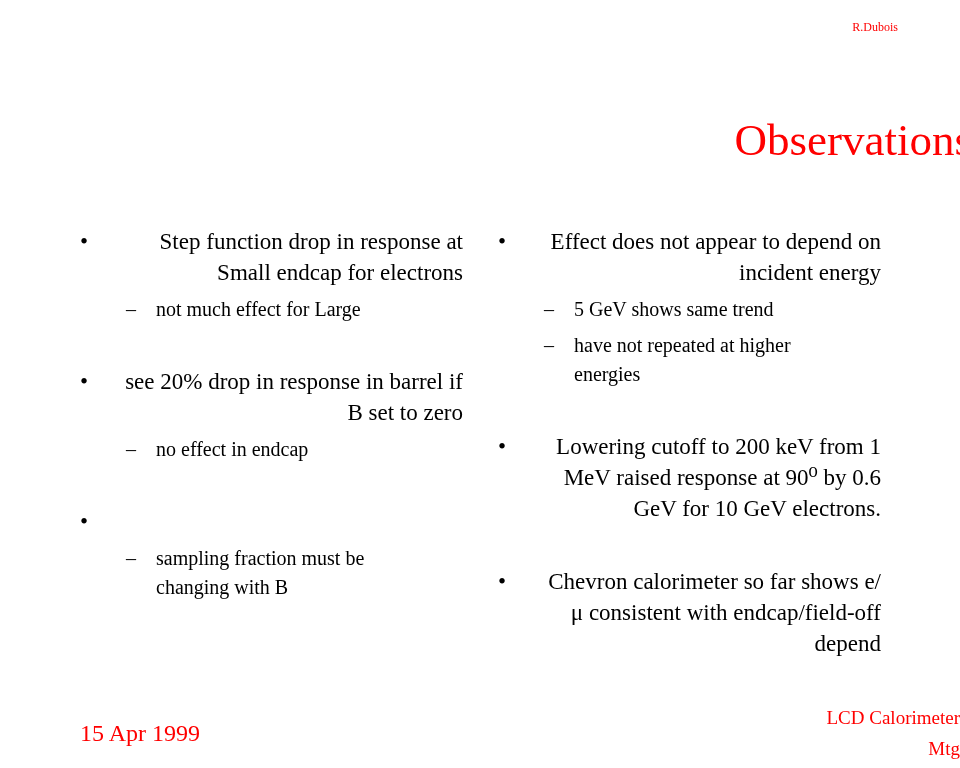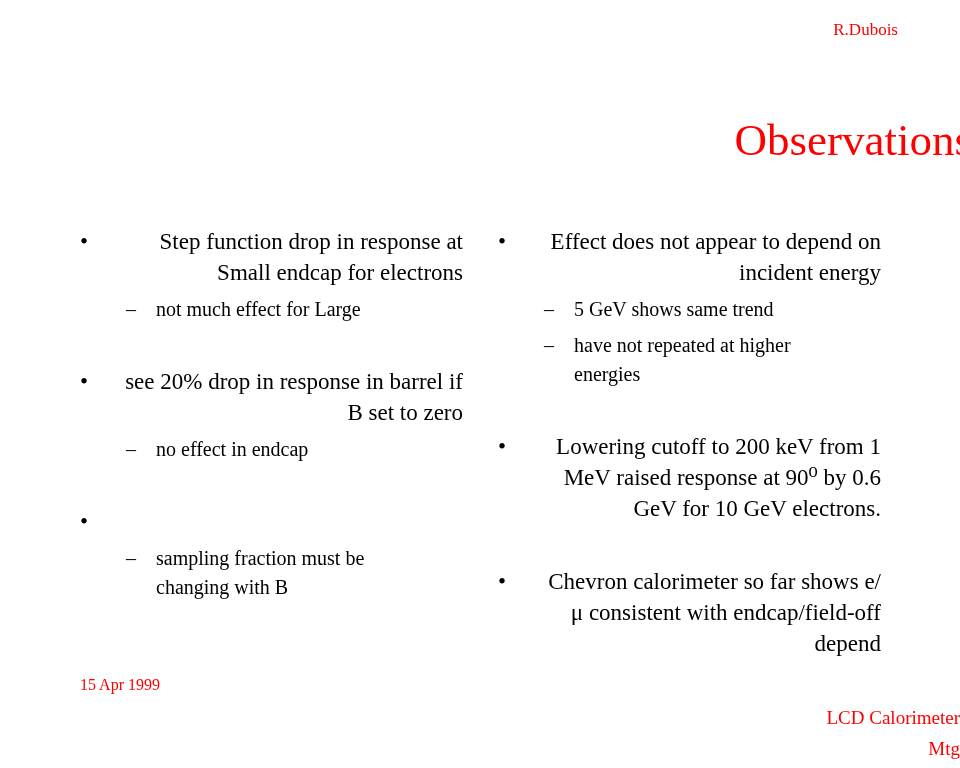--- a/index.html
+++ b/index.html
@@ -9,21 +9,21 @@
     height: 768px;
     background: #ffffff;
     overflow: hidden;
     font-family: "Liberation Serif", "DejaVu Serif", serif;
     color: #000000;
   }
   .author {
     position: absolute;
     top: 20px;
     right: 62px;
-    font-size: 17px;
+    font-size: 12px;
     color: var(--accent, #ff0000);
     text-align: right;
   }
   .title {
     position: absolute;
     top: 102px;
     left: 0;
     width: 100%;
     margin: 12px;
     text-align: right;
@@ -53,22 +53,22 @@
     font-size: 20px;
     line-height: 29px;
     margin-top: 7px;
     padding-left: 46px;
   }
   .sub .marker { width: 30px; flex: none; }
   .sub .text { max-width: 265px; }
   .footer-date {
     position: absolute;
     left: 80px;
-    top: 676px;
-    font-size: 16px;
+    top: 720px;
+    font-size: 24px;
     color: var(--accent, #ff0000);
   }
   .footer-center {
     position: absolute;
     left: 0;
     top: 702px;
     width: 100%;
     text-align: right;
     font-size: 19px;
     line-height: 31px;

